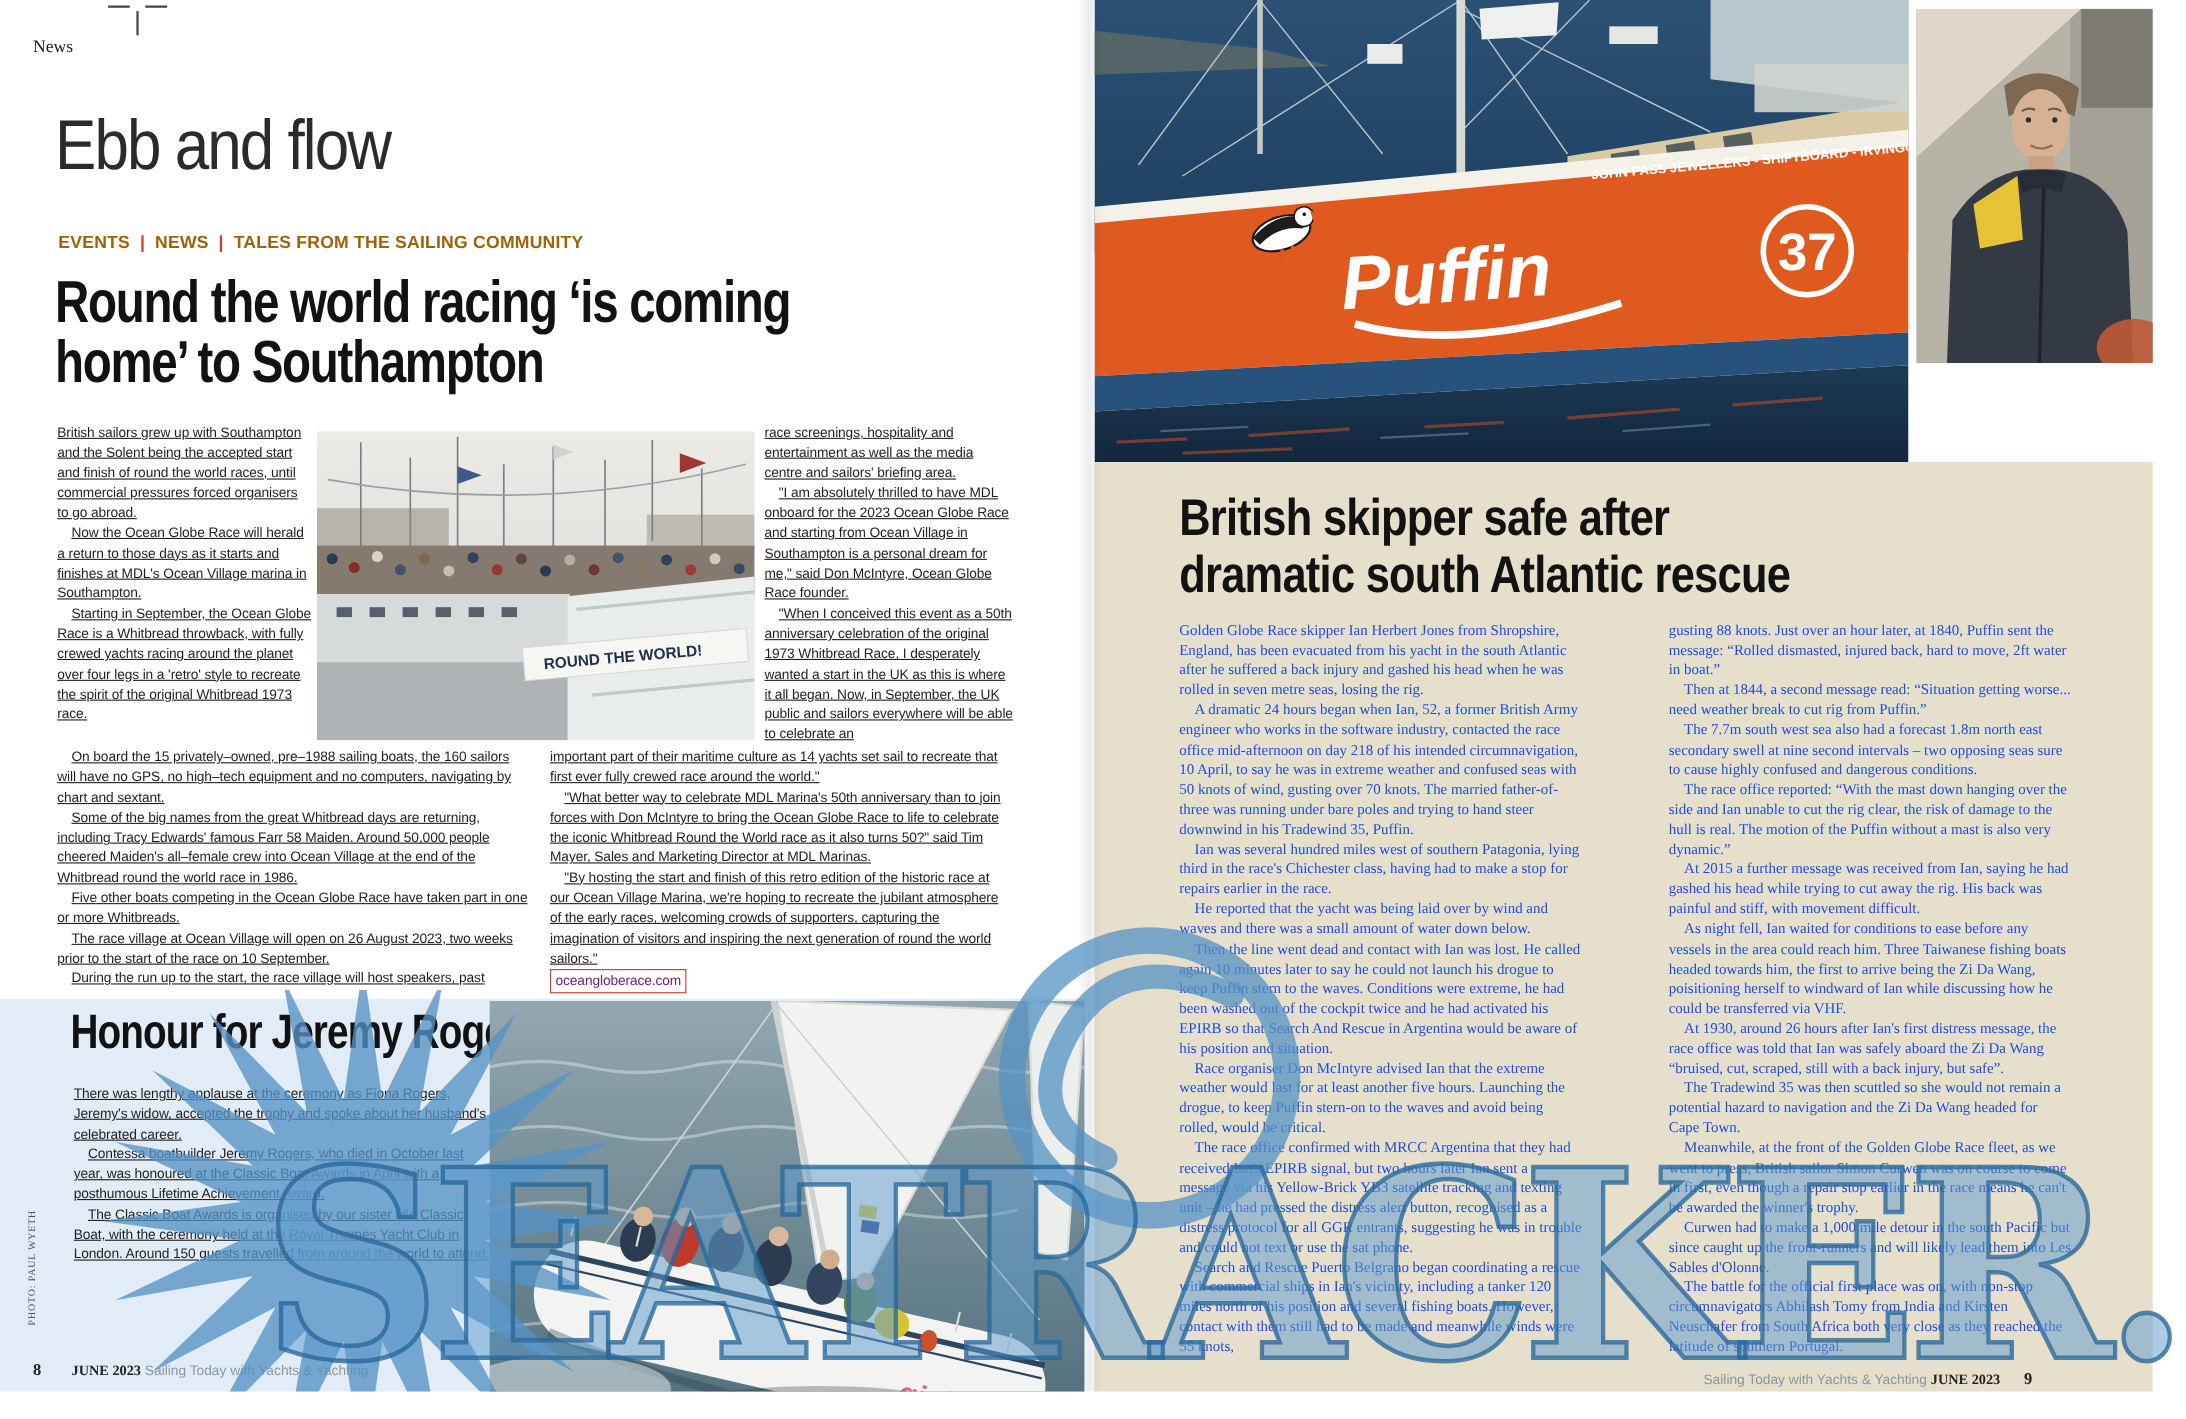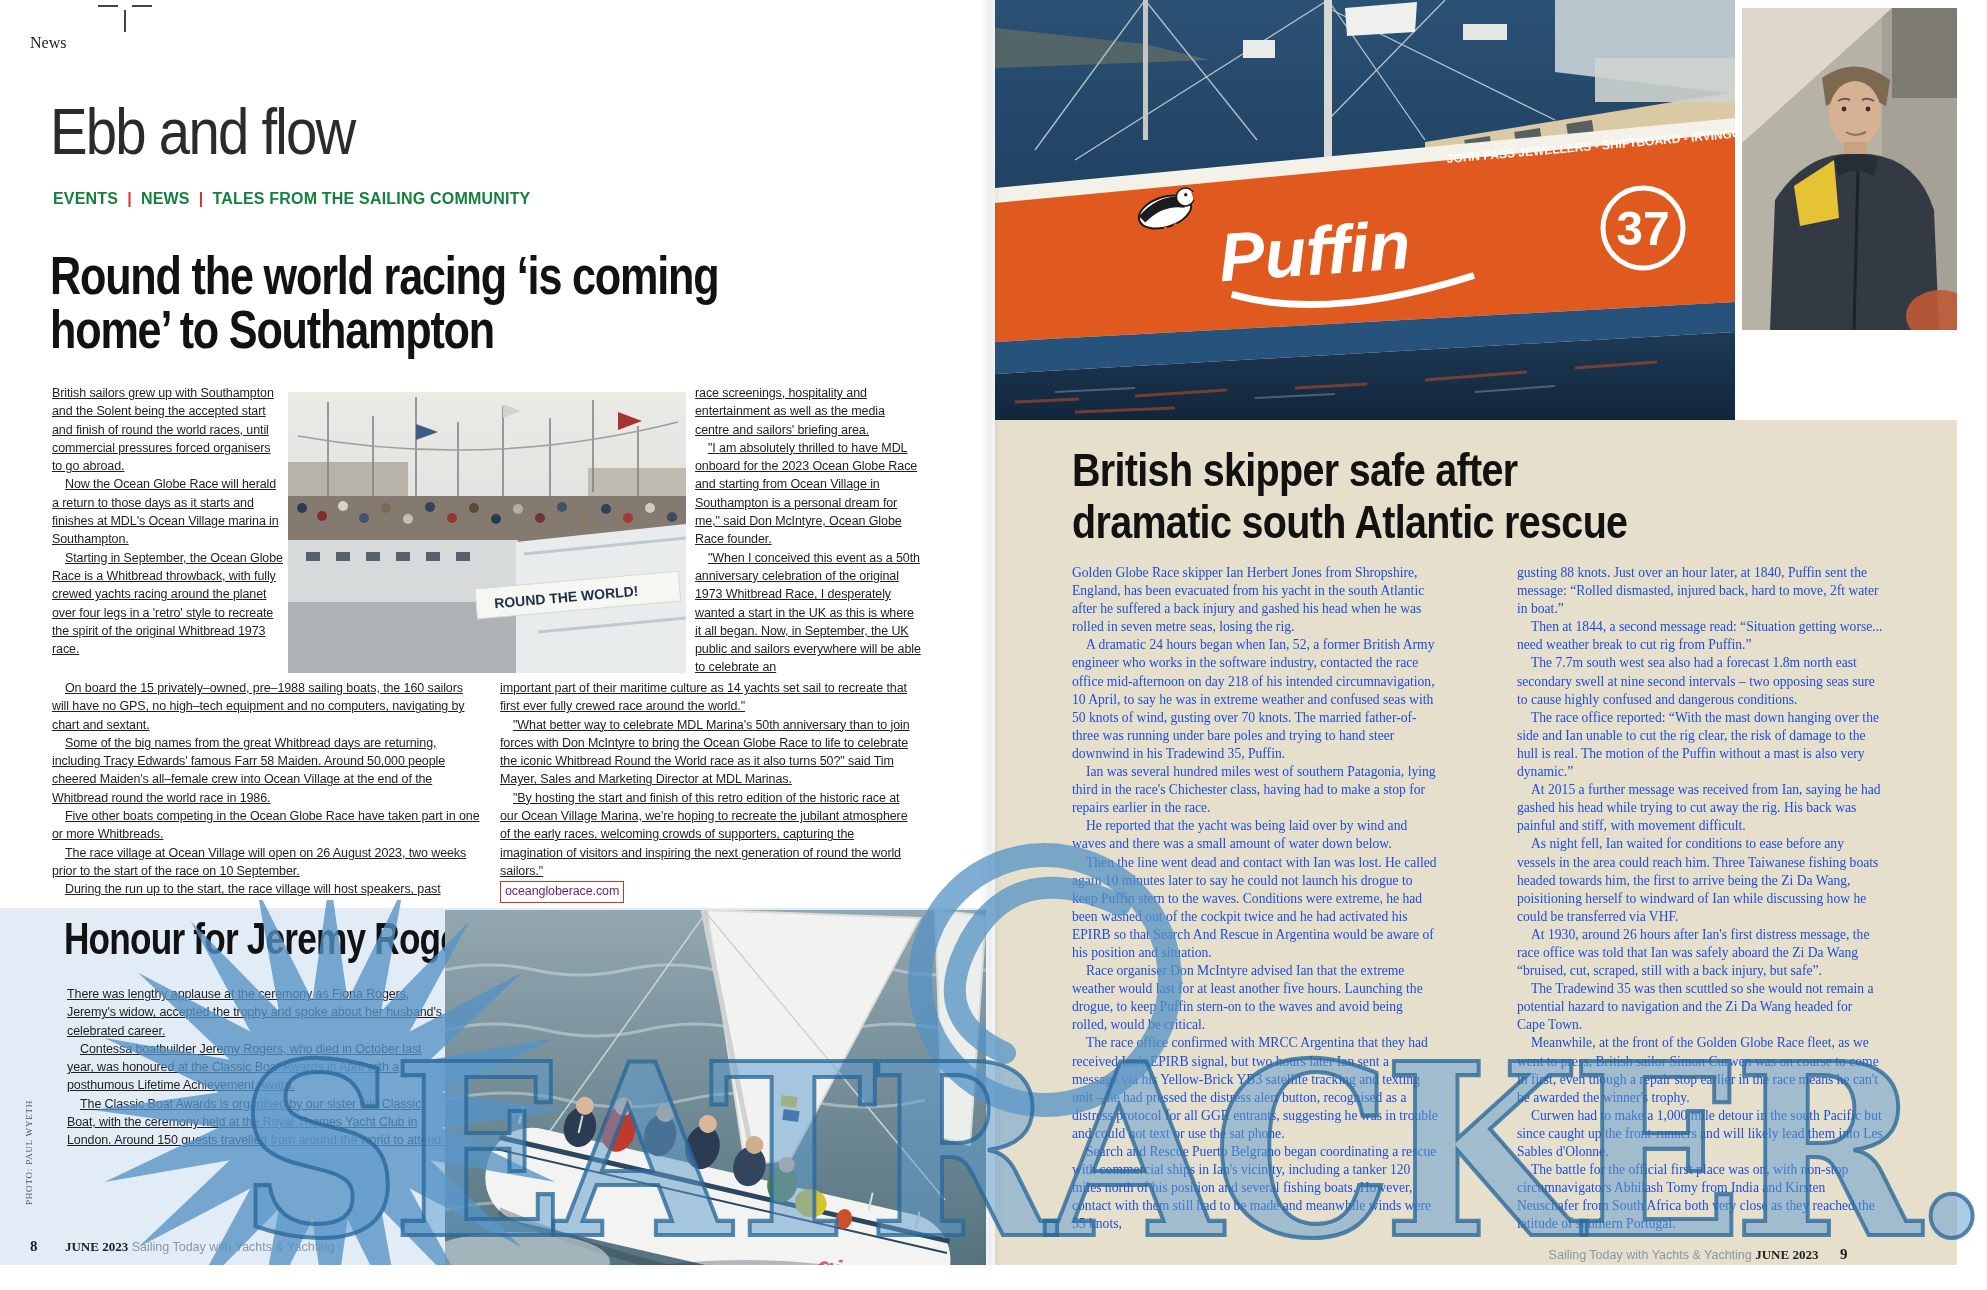--- a/index.html
+++ b/index.html
@@ -5,21 +5,21 @@
   * { margin:0; padding:0; box-sizing:border-box; }
   html,body { background:#ffffff; }
   body { width:1987px; height:1290px; font-family:"Liberation Sans",sans-serif; }
   .spread { position:relative; width:1987px; height:1265px; overflow:hidden; background:#fff; }
   .abs { position:absolute; }
 
   
   .news-label { font-family:"Liberation Serif",serif; font-size:16px; color:#1c1c1c; }
   .ebb-title { font-size:64px; line-height:64px; font-weight:400; letter-spacing:-2px;
                color:#2b2b2b; transform:scaleX(.88); transform-origin:left top; white-space:nowrap; }
-  .kicker { font-size:16px; font-weight:600; letter-spacing:.2px; color:#15803d; white-space:nowrap; }
+  .kicker { font-size:16px; font-weight:600; letter-spacing:.2px; color:#a16207; white-space:nowrap;margin-top:22px; }
   .kicker span + span::before { content:"|"; color:#d6382a; font-weight:700; margin:0 9px; }
   .hl { font-weight:800; color:#121212; transform-origin:left top; }
   .hl-left { font-size:54px; line-height:54px; letter-spacing:-1.5px; transform:scaleX(.80); white-space:nowrap; }
   .hl-honour { font-size:44px; line-height:46px; letter-spacing:-1px; transform:scaleX(.80); white-space:nowrap; }
   .hl-right { font-size:47px; line-height:52px; letter-spacing:-.8px; transform:scaleX(.84); white-space:nowrap; }
 
   .copy p { margin:0; text-indent:13px; }
   .copy.flush p:first-child { text-indent:0; }
   .sans-copy { font-size:12.5px; line-height:18.3px; letter-spacing:-.1px; color:#1f1f1f;text-decoration:underline; }
   .serif-copy { font-family:"Liberation Serif",serif; font-size:13.6px; line-height:18.1px; color:#1d4ed8; }

